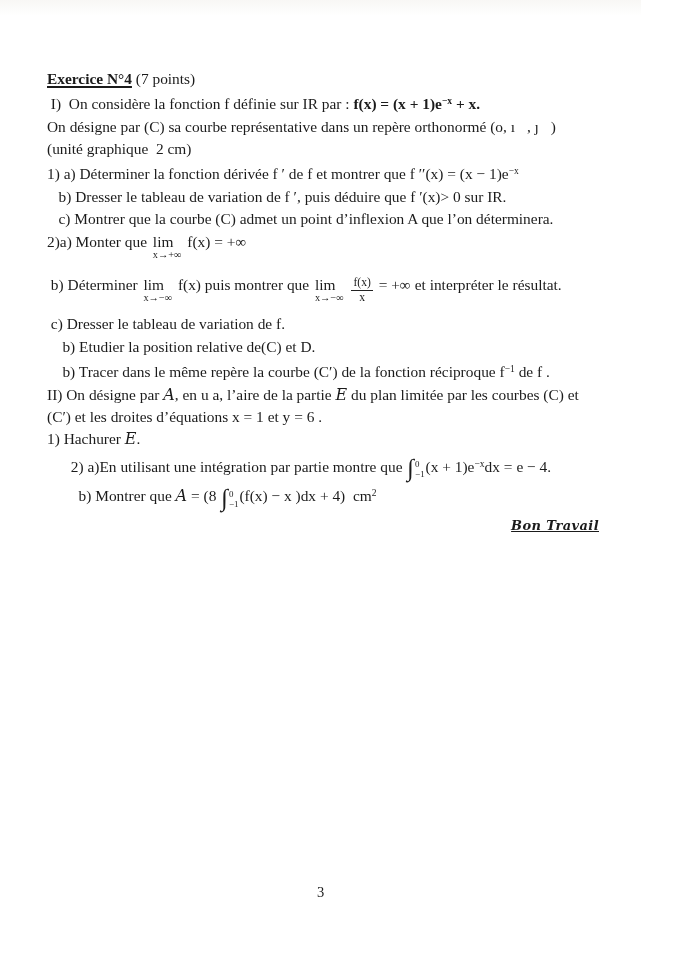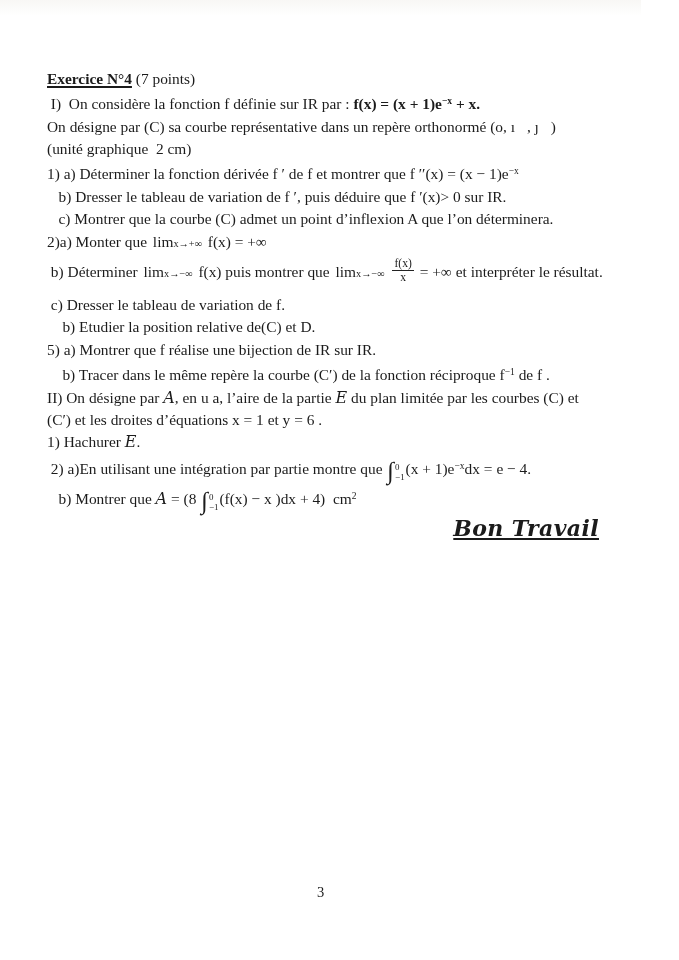--- a/index.html
+++ b/index.html
@@ -14,34 +14,34 @@
   }
   .doc{position:absolute;left:47px;right:36px;top:68px;}
   .line{white-space:pre;line-height:22.3px;}
   .txt{}
   .bold{font-weight:bold;}
   .underline{text-decoration:underline;text-decoration-thickness:2px;text-underline-offset:2px;}
   .sup{font-size:0.62em;vertical-align:0.55em;}
   .cal{font-style:italic;font-family:"DejaVu Serif",serif;font-size:1.04em;}
   .sig{
     font-weight:bold;font-style:italic;text-decoration:underline;
-    font-family:"DejaVu Serif",serif;font-size:22px;letter-spacing:0.4px;
+    font-family:"DejaVu Serif",serif;font-size:13px;letter-spacing:0.4px;
   }
   .right{text-align:right;padding-right:6px;}
   .sp-lim{margin-bottom:7px;}
   .sp-frac{margin-bottom:8px;}
-  .sp-int{margin-top:2px;margin-bottom:3px;}
+  .sp-int{margin-top:2px;margin-bottom:3px;margin-left:20px;}
   .sp-sig{margin-top:5px;}
   
-  .lim{display:inline-flex;flex-direction:row;align-items:flex-end;line-height:1;margin:0 2px;}
+  .lim{display:inline-flex;flex-direction:column;align-items:flex-start;line-height:1;margin:0 2px;}
   .lim-top{line-height:1;}
   .lim-under{font-size:10.3px;margin-top:1px;}
   
   .frac{display:inline-flex;flex-direction:column;align-items:center;vertical-align:middle;line-height:1;font-size:11.6px;margin:0 2px;transform:translateY(-2px);}
-  .num{border-bottom:1px solid #222;padding:0 2px 1px;}
+  .num{border-bottom:1px solid #222;padding:0 2px 1px;margin-top:12px;}
   .den{padding-top:1px;}
   
   .int{display:inline-flex;align-items:center;line-height:1;vertical-align:-0.3em;margin:0 1px;}
   .int-sign{font-size:1.6em;line-height:0.85;}
   .int-bounds{display:inline-flex;flex-direction:column;justify-content:space-between;font-size:0.58em;line-height:1;height:2.1em;margin-left:1px;transform:translateY(1px);}
   .int-sup{align-self:flex-start;}
   .int-sub{align-self:flex-start;}
   .page-number{position:absolute;left:0;right:0;top:884px;text-align:center;font-size:14.5px;}
 </style>
 </head>
@@ -53,21 +53,20 @@
       <div class="line"><span class="txt"> I)  On considère la fonction f définie sur IR par : </span><span class="bold">f(x) = (x + 1)e</span><span class="sup bold">−x</span><span class="bold"> + x.</span></div>
       <div class="line"><span class="txt">On désigne par (C) sa courbe représentative dans un repère orthonormé (o, ı⃗, ȷ⃗)</span></div>
       <div class="line"><span class="txt">(unité graphique  2 cm)</span></div>
       <div class="line"><span class="txt">1) a) Déterminer la fonction dérivée f ′ de f et montrer que f ′′(x) = (x − 1)e</span><span class="sup">−x</span></div>
       <div class="line"><span class="txt">   b) Dresser le tableau de variation de f ′, puis déduire que f ′(x)&gt; 0 sur IR.</span></div>
       <div class="line"><span class="txt">   c) Montrer que la courbe (C) admet un point d’inflexion A que l’on déterminera.</span></div>
       <div class="line sp-lim"><span class="txt">2)a) Monter que </span><span class="lim"><span class="lim-top">lim</span><span class="lim-under">x→+∞</span></span><span class="txt"> f(x) = +∞</span></div>
       <div class="line sp-frac"><span class="txt"> b) Déterminer </span><span class="lim"><span class="lim-top">lim</span><span class="lim-under">x→−∞</span></span><span class="txt"> f(x) puis montrer que </span><span class="lim"><span class="lim-top">lim</span><span class="lim-under">x→−∞</span></span><span class="txt"> </span><span class="frac"><span class="num">f(x)</span><span class="den">x</span></span><span class="txt"> = +∞ et interpréter le résultat.</span></div>
       <div class="line"><span class="txt"> c) Dresser le tableau de variation de f.</span></div>
       <div class="line"><span class="txt">    b) Etudier la position relative de(C) et D.</span></div>
-      <div class="line"><span class="txt">5) a) Montrer que f réalise une bijection de IR sur IR.</span></div>
       <div class="line"><span class="txt">    b) Tracer dans le même repère la courbe (C′) de la fonction réciproque f</span><span class="sup">−1</span><span class="txt"> de f .</span></div>
       <div class="line"><span class="txt">II) On désigne par </span><span class="cal">A</span><span class="txt">, en u a, l’aire de la partie </span><span class="cal">E</span><span class="txt"> du plan limitée par les courbes (C) et</span></div>
       <div class="line"><span class="txt">(C′) et les droites d’équations x = 1 et y = 6 .</span></div>
       <div class="line"><span class="txt">1) Hachurer </span><span class="cal">E</span><span class="txt">.</span></div>
       <div class="line sp-int"><span class="txt"> 2) a)En utilisant une intégration par partie montre que </span><span class="int"><span class="int-sign">∫</span><span class="int-bounds"><span class="int-sup">0</span><span class="int-sub">−1</span></span></span><span class="txt">(x + 1)e</span><span class="sup">−x</span><span class="txt">dx = e − 4.</span></div>
       <div class="line sp-int"><span class="txt">   b) Montrer que </span><span class="cal">A</span><span class="txt"> = (8 </span><span class="int"><span class="int-sign">∫</span><span class="int-bounds"><span class="int-sup">0</span><span class="int-sub">−1</span></span></span><span class="txt">(f(x) − x )dx + 4)  cm</span><span class="sup">2</span></div>
       <div class="line right sp-sig"><span class="sig">Bon Travail</span></div>
     </div>
   <div class="page-number">3</div>
 </div>

